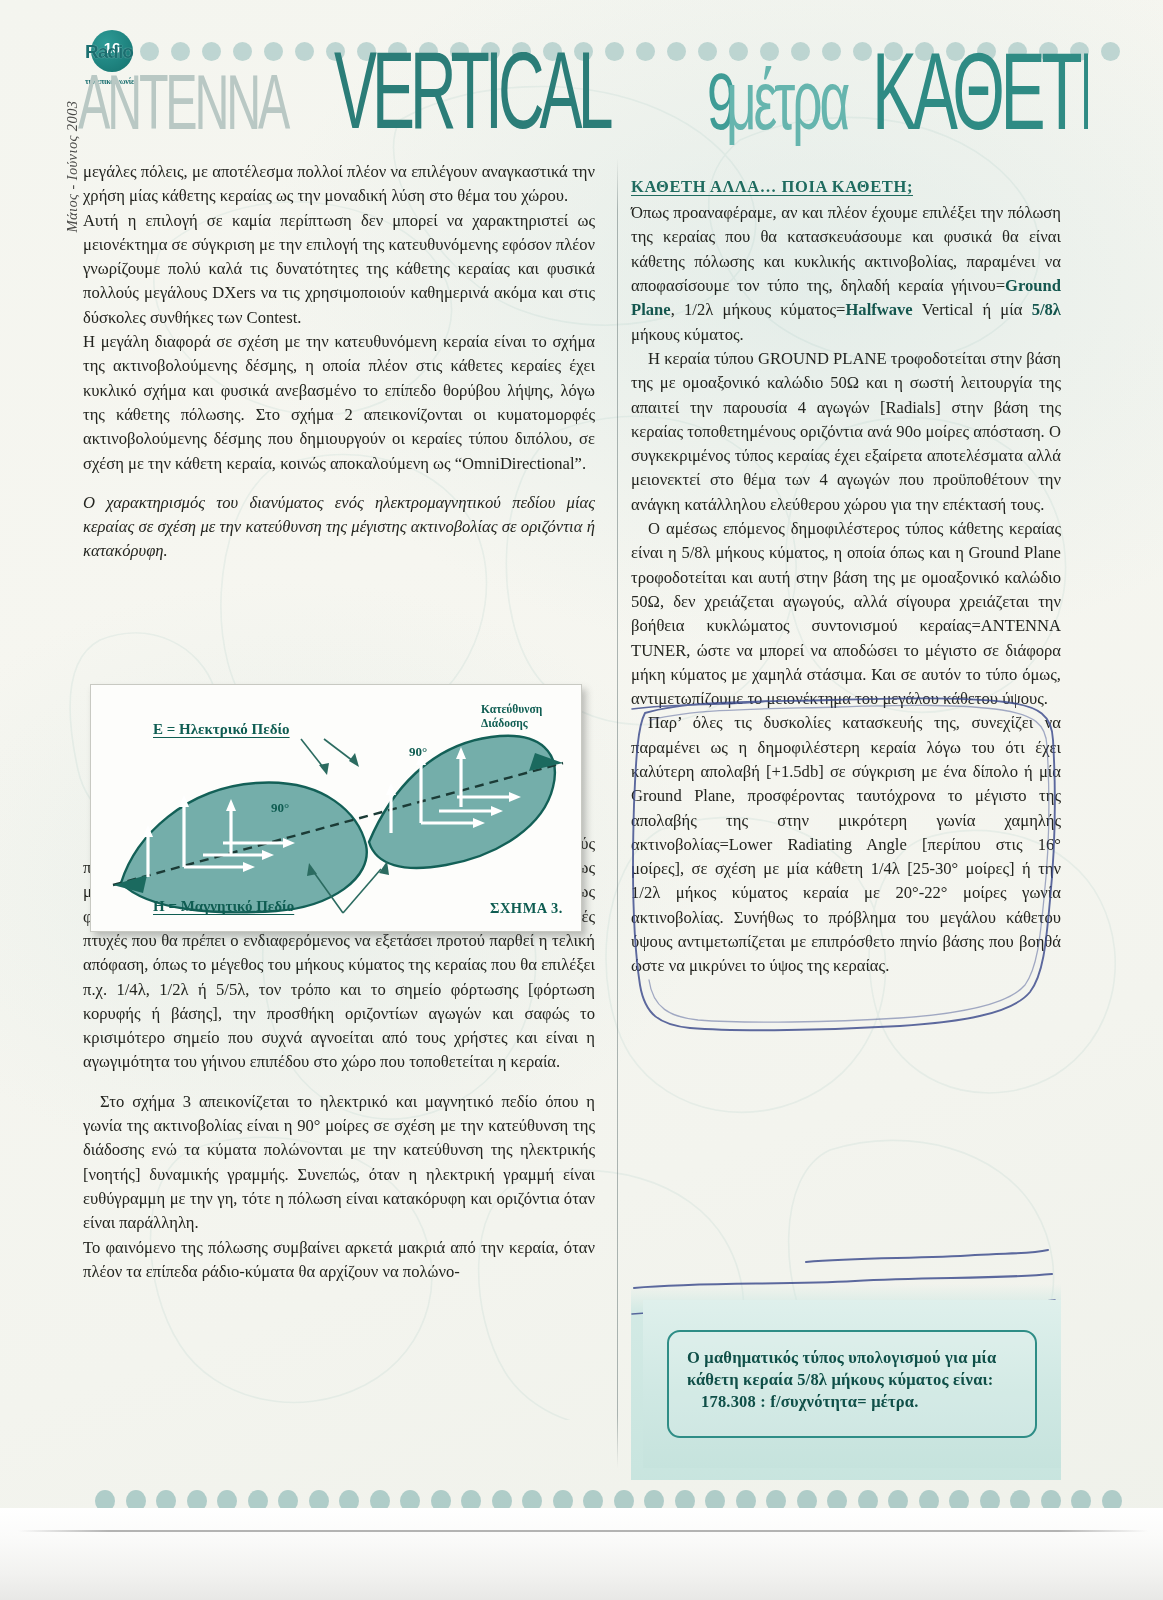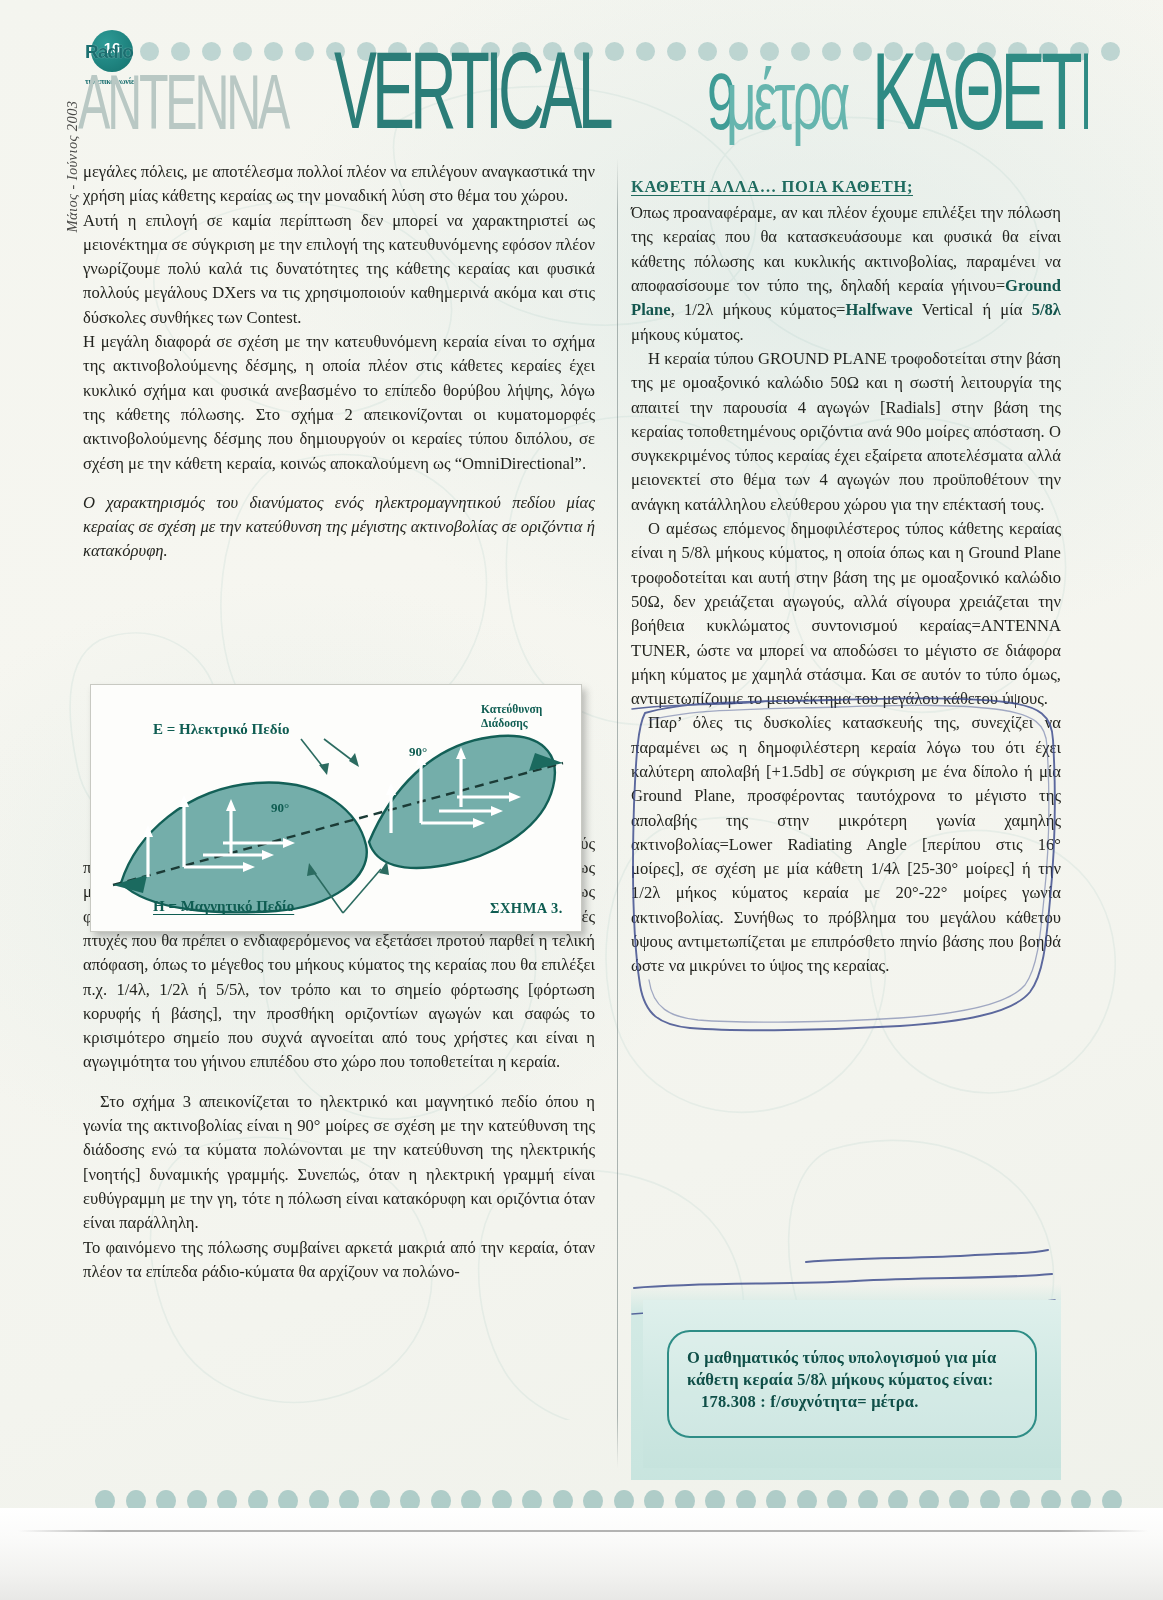--- a/index.html
+++ b/index.html
@@ -149,39 +149,39 @@
     position:absolute; left:90px; top:684px; width:492px; height:248px;
     background:#fdfdfb;
     border:1px solid #c8c9c2;
     box-shadow:4px 5px 7px rgba(60,60,60,.30);
   }
   #figure svg { display:block; }
   .fig-label {
     position:absolute;
     font-family:"Liberation Serif", serif; font-weight:bold; color:#0f5d52;
   }
-  #lab-E { left:62px; top:36px; font-size:15px; text-underline-offset:3px; }
+  #lab-E { left:62px; top:36px; font-size:15px; text-decoration:underline; text-underline-offset:3px; }
   #lab-H { left:62px; top:213px; font-size:15px; text-decoration:underline; text-underline-offset:3px; }
   #lab-dir { left:390px; top:17px; font-size:11.5px; line-height:1.25; }
   #lab-sxima { right:18px; bottom:14px; font-size:14.5px; letter-spacing:.5px; }
   .ang { position:absolute; font-family:"Liberation Serif", serif; font-size:13px; color:#0f5d52; font-weight:600; }
   #ang1 { left:180px; top:115px; }
   #ang2 { left:318px; top:59px; }
 
   
   #pen { position:absolute; left:0; top:0; width:1163px; height:1600px; pointer-events:none; }
 
   
   #formula-wrap {
     position:absolute; left:643px; top:1300px; width:418px; height:168px;
     background:linear-gradient(180deg,#dff0ec 0%, #cfe8e3 55%, #c6e3dd 100%);
   }
   #formula-box {
     position:absolute; left:24px; top:30px; width:370px; height:108px;
-    border:2px solid #2e8d86; border-radius:23px;
+    border:2px solid #2e8d86; border-radius:13px;
     background:rgba(255,255,255,.10);
   }
   #formula-box .fl {
     font-family:"Liberation Serif", serif;
     font-weight:bold; font-size:16.5px; color:#0f4f48;
     letter-spacing:.2px; line-height:1.33;
   }
   #formula-box .inner { padding:15px 16px 0 18px; }
   #formula-box .fl.last { text-indent:14px; }
   

